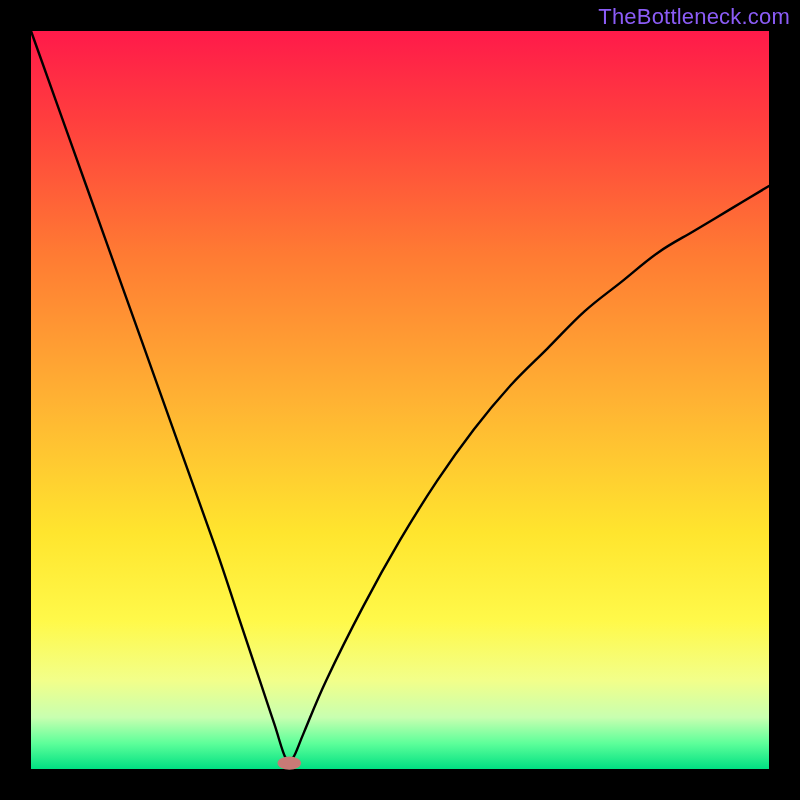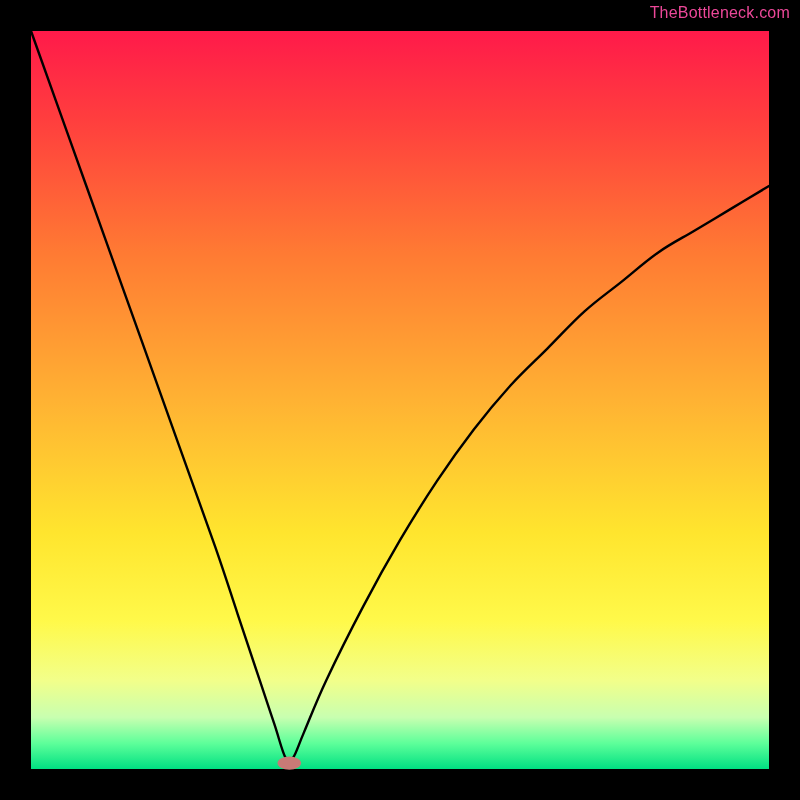--- a/index.html
+++ b/index.html
@@ -14,22 +14,22 @@
   .frame {
     position: relative;
     width: 800px;
     height: 800px;
     background: #000;
   }
   .watermark {
     position: absolute;
     top: 4px;
     right: 10px;
-    color: #ec4899;
-    font-size: 16px;
+    color: #8b5cf6;
+    font-size: 22px;
     font-weight: 500;
     letter-spacing: 0.2px;
     z-index: 10;
   }
   svg {
     display: block;
   }
 </style>
 </head>
 <body>

